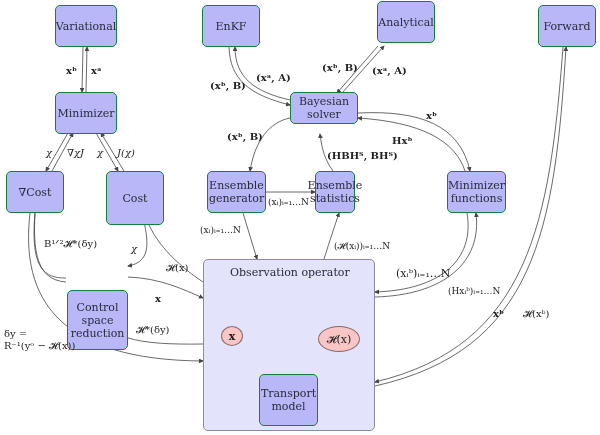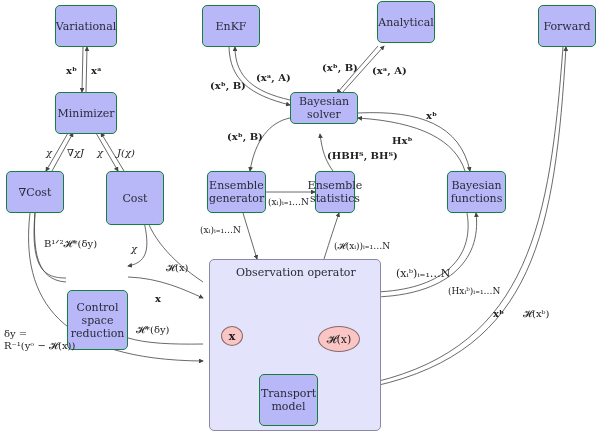--- a/index.html
+++ b/index.html
@@ -84,24 +84,24 @@
 <div class="node" style="left:55px;top:5px;width:62px;height:42px;">Variational</div>
 <div class="node" style="left:202px;top:5px;width:58px;height:42px;">EnKF</div>
 <div class="node" style="left:377px;top:1px;width:58px;height:42px;">Analytical</div>
 <div class="node" style="left:538px;top:5px;width:58px;height:42px;">Forward</div>
 <div class="node" style="left:55px;top:92px;width:62px;height:42px;">Minimizer</div>
 <div class="node" style="left:290px;top:92px;width:68px;height:32px;padding:8px 8px;">Bayesian solver</div>
 <div class="node" style="left:6px;top:171px;width:58px;height:42px;">∇Cost</div>
 <div class="node" style="left:106px;top:171px;width:58px;height:54px;">Cost</div>
 <div class="node" style="left:207px;top:171px;width:59px;height:42px;padding:0 4px;">Ensemble generator</div>
 <div class="node" style="left:315px;top:171px;width:40px;height:42px;padding:0 4px;">Ensemble statistics</div>
-<div class="node" style="left:447px;top:171px;width:59px;height:42px;padding:0 4px;">Bayesian functions</div>
+<div class="node" style="left:447px;top:171px;width:59px;height:42px;padding:0 4px;">Minimizer functions</div>
 <div class="node" style="left:67px;top:257px;width:61px;height:60px;padding:0 6px;margin-top:33px;">Control space reduction</div>
 
-<div class="obsbox" style="left:209px;top:259px;width:172px;height:172px;">
+<div class="obsbox" style="left:203px;top:259px;width:172px;height:172px;">
   <span class="obstitle" style="left:26px;top:6px;">Observation operator</span>
 </div>
 <div class="ellipse" style="left:221px;top:326px;width:22px;height:20px;font-weight:bold;">x</div>
 <div class="ellipse" style="left:318px;top:326px;width:42px;height:26px;">𝓗(x)</div>
 <div class="node" style="left:259px;top:374px;width:59px;height:52px;padding:8px 6px;">Transport model</div>
 
 <span class="lbl" style="left:66px;top:65px;font-weight:bold;">xᵇ</span>
 <span class="lbl" style="left:91px;top:65px;font-weight:bold;">xᵃ</span>
 <span class="lbl" style="left:46px;top:147px;font-style:italic;">χ</span>
 <span class="lbl" style="left:67px;top:147px;font-style:italic;">∇χJ</span>

